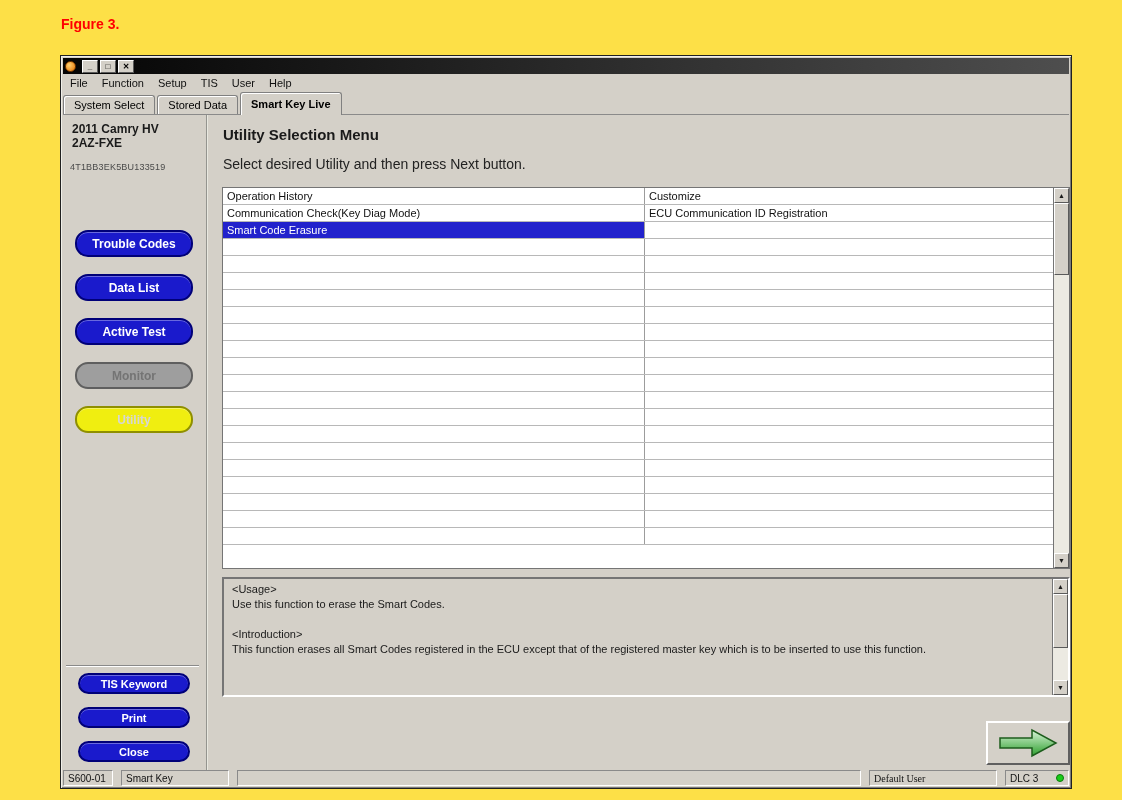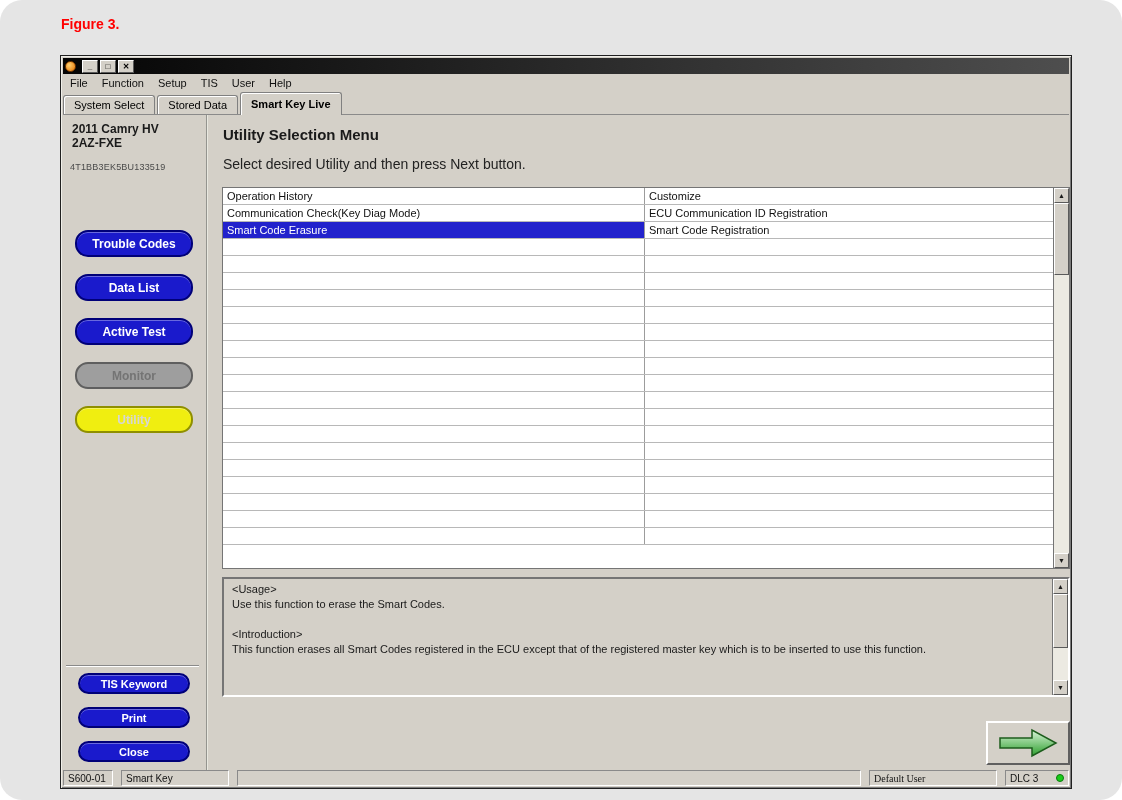--- a/index.html
+++ b/index.html
@@ -1,17 +1,17 @@
 <!DOCTYPE html>
 <html style="--accent_blue: #1a1acc; --selection_blue: #2222cc; --utility_yellow: #f0ee10; --disabled_gray: #9e9e9e; --status_green: #19cc19; --figure_red: #ff0000; --window_bg: #d4d0c8;"><head>
 <meta charset="utf-8">
 <style>
   * { margin:0; padding:0; box-sizing:border-box; }
   html,body { width:1122px; height:800px; background:#fff; font-family:"Liberation Sans", sans-serif; }
-  .canvas { position:relative; width:1122px; height:800px; background:#e5e5e5; overflow:hidden;border-radius:22px; }
+  .canvas { position:relative; width:1122px; height:800px; background:#fde047; overflow:hidden; }
 
   .figure-label { position:absolute; left:61px; top:16px; color:var(--figure_red,#f00); font-weight:bold; font-size:14px; }
 
   .window { position:absolute; left:60px; top:55px; width:1012px; height:734px; background:var(--window_bg,#d4d0c8); border:1px solid #202020; box-shadow: inset 1px 1px 0 #f0efe9, inset -1px -1px 0 #7a7a7a; }
 
   .title-bar { position:absolute; left:2px; top:2px; right:2px; height:16px; background:linear-gradient(to right,#040404,#4e4e4e); color:#fff; display:flex; align-items:center; padding:0 2px; }
   .app-icon { width:11px; height:11px; border-radius:50%; background:radial-gradient(circle at 35% 35%, #ffd070, #e07000); border:1px solid #7a3a00; margin-right:4px; flex:none; }
   .title-text { font-size:11px; font-weight:bold; flex:1; white-space:nowrap; overflow:hidden; }
   .win-btn { width:16px; height:13px; background:#d4d0c8; border:1px solid; border-color:#fff #5a5a5a #5a5a5a #fff; font-size:8px; line-height:11px; text-align:center; color:#000; margin-left:2px; font-weight:bold; cursor:pointer; flex:none; }
 
@@ -129,21 +129,20 @@
             <div class="trow">
               <div class="tcell cl">Operation History</div>
               <div class="tcell cr">Customize</div>
             </div>
             <div class="trow">
               <div class="tcell cl">Communication Check(Key Diag Mode)</div>
               <div class="tcell cr">ECU Communication ID Registration</div>
             </div>
             <div class="trow">
               <div class="tcell cl sel">Smart Code Erasure</div>
-              <div class="tcell cr">Smart Code Registration</div>
             </div>
           <div class="trow">
                 <div class="tcell cl"></div>
                 <div class="tcell cr"></div>
               </div>
               <div class="trow">
                 <div class="tcell cl"></div>
                 <div class="tcell cr"></div>
               </div>
               <div class="trow">

